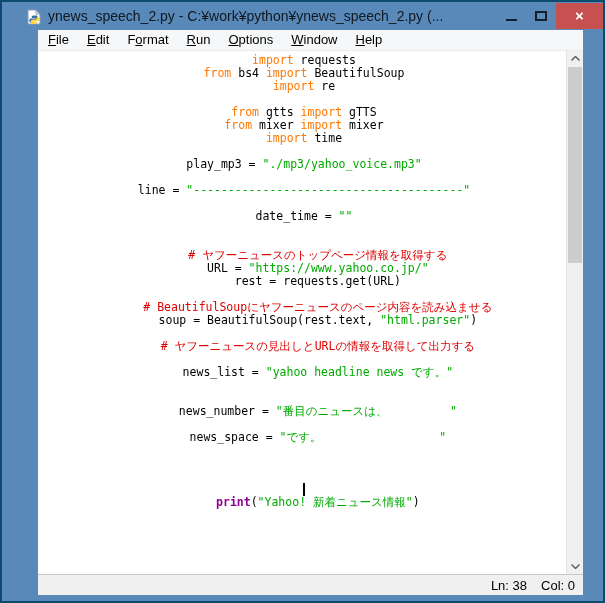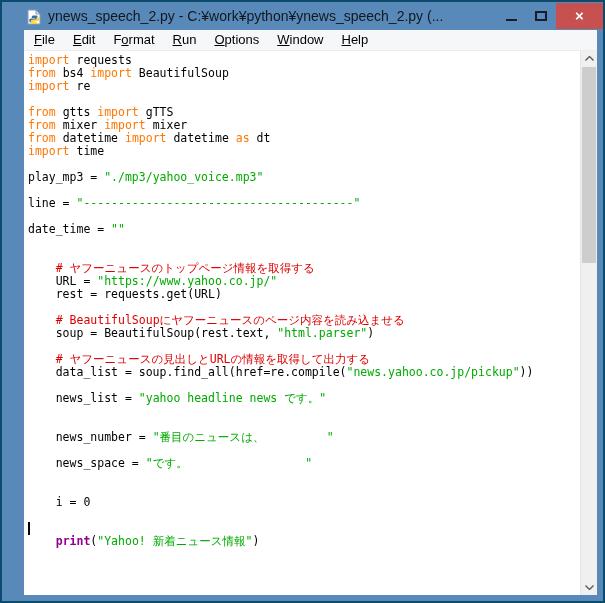--- a/index.html
+++ b/index.html
@@ -37,33 +37,33 @@
   }
   .glyph-min { width:11px; height:2px; background:#12202e; margin-top:8px; }
   .glyph-max { width:12px; height:10px; border:2px solid #12202e; background:transparent; }
   .cbtn-close {
     width:47px; height:26px; background:var(--close_button,#c75050);
     display:flex; align-items:center; justify-content:center;
     color:#fff; font-size:15px; font-weight:bold;
   }
   
   .main {
-    flex:1; margin:0 6px; background:#a21caf;
+    flex:1; margin:0 20px; background:#a21caf;
     display:flex; flex-direction:column; min-height:0;
   }
   .menubar {
     flex:0 0 21px; background:#f6f7f8;
     display:flex; align-items:center;
     font-size:13px; color:#000;
     padding-left:1px;
     border-bottom:1px solid #ececec;
   }
   .menu-item { padding:2px 9px 3px 9px; }
   .menu-item .mn { text-decoration:underline; }
-  .editor-row { flex:1; display:flex; min-height:0; }
+  .editor-row { flex:1; display:flex; min-height:0;text-align:center; }
   .code-area {
     flex:1; overflow:hidden; background:#fff;
     font-family:"DejaVu Sans Mono", monospace;
     font-size:11.5px; line-height:13px;
     padding:3px 0 0 4px;
     cursor:text;
   }
   .line { height:13px; white-space:pre; }
   .c-kw   { color:var(--keyword,#FF7700); }
   .c-str  { color:var(--string,#00AA00); }
@@ -131,66 +131,67 @@
       </div>
 
     <div class="editor-row">
       <div class="code-area">
           <div class="line"><span class="c-kw">import</span><span class="c-txt"> requests</span></div>
           <div class="line"><span class="c-kw">from</span><span class="c-txt"> bs4 </span><span class="c-kw">import</span><span class="c-txt"> BeautifulSoup</span></div>
           <div class="line"><span class="c-kw">import</span><span class="c-txt"> re</span></div>
           <div class="line"></div>
           <div class="line"><span class="c-kw">from</span><span class="c-txt"> gtts </span><span class="c-kw">import</span><span class="c-txt"> gTTS</span></div>
           <div class="line"><span class="c-kw">from</span><span class="c-txt"> mixer </span><span class="c-kw">import</span><span class="c-txt"> mixer</span></div>
-          <div class="line"><span class="c-kw">from</span><span class="c-txt"> datetime </span><span class="c-kw">import</span><span class="c-txt"> datetime </span><span class="c-kw">as</span><span class="c-txt"> dt</span></div>
           <div class="line"><span class="c-kw">import</span><span class="c-txt"> time</span></div>
           <div class="line"></div>
           <div class="line"><span class="c-txt">play_mp3 = </span><span class="c-str">"./mp3/yahoo_voice.mp3"</span></div>
           <div class="line"></div>
           <div class="line"><span class="c-txt">line = </span><span class="c-str">"---------------------------------------"</span></div>
           <div class="line"></div>
           <div class="line"><span class="c-txt">date_time = </span><span class="c-str">""</span></div>
           <div class="line"></div>
           <div class="line"></div>
           <div class="line"><span class="c-txt">    </span><span class="c-com"># ヤフーニュースのトップページ情報を取得する</span></div>
           <div class="line"><span class="c-txt">    URL = </span><span class="c-str">"https://www.yahoo.co.jp/"</span></div>
           <div class="line"><span class="c-txt">    rest = requests.get(URL)</span></div>
           <div class="line"></div>
           <div class="line"><span class="c-txt">    </span><span class="c-com"># BeautifulSoupにヤフーニュースのページ内容を読み込ませる</span></div>
           <div class="line"><span class="c-txt">    soup = BeautifulSoup(rest.text, </span><span class="c-str">"html.parser"</span><span class="c-txt">)</span></div>
           <div class="line"></div>
           <div class="line"><span class="c-txt">    </span><span class="c-com"># ヤフーニュースの見出しとURLの情報を取得して出力する</span></div>
-          <div class="line"><span class="c-txt">    data_list = soup.find_all(href=re.compile(</span><span class="c-str">"news.yahoo.co.jp/pickup"</span><span class="c-txt">))</span></div>
           <div class="line"></div>
           <div class="line"><span class="c-txt">    news_list = </span><span class="c-str">"yahoo headline news です。"</span></div>
           <div class="line"></div>
           <div class="line"></div>
           <div class="line"><span class="c-txt">    news_number = </span><span class="c-str">"番目のニュースは、         "</span></div>
           <div class="line"></div>
           <div class="line"><span class="c-txt">    news_space = </span><span class="c-str">"です。                 "</span></div>
           <div class="line"></div>
           <div class="line"></div>
-          <div class="line"><span class="c-txt">    i = 0</span></div>
           <div class="line"></div>
           <div class="line"><span class="caret"></span></div>
           <div class="line"><span class="c-txt">    </span><span class="c-bi">print</span><span class="c-txt">(</span><span class="c-str">"Yahoo! 新着ニュース情報"</span><span class="c-txt">)</span></div>
         </div>
       <div class="scrollbar">
         <div class="sb-btn sb-up">
           <svg width="9" height="5" viewBox="0 0 9 5">
               <polyline points="0.5,4.5 4.5,0.5 8.5,4.5" fill="none" stroke="#5a5a5a" stroke-width="1.4"></polyline>
             </svg>
         </div>
         <div class="sb-thumb"></div>
         <div class="sb-btn sb-down">
           <svg width="9" height="5" viewBox="0 0 9 5">
               <polyline points="0.5,0.5 4.5,4.5 8.5,0.5" fill="none" stroke="#5a5a5a" stroke-width="1.4"></polyline>
             </svg>
         </div>
       </div>
     </div>
 
+    <div class="statusbar">
+      <span>Ln: 38</span>
+      <span>Col: 0</span>
+    </div>
 
   </div>
 
   <div class="spacer-bottom"></div>
 
 </div>
 
 </body></html>

